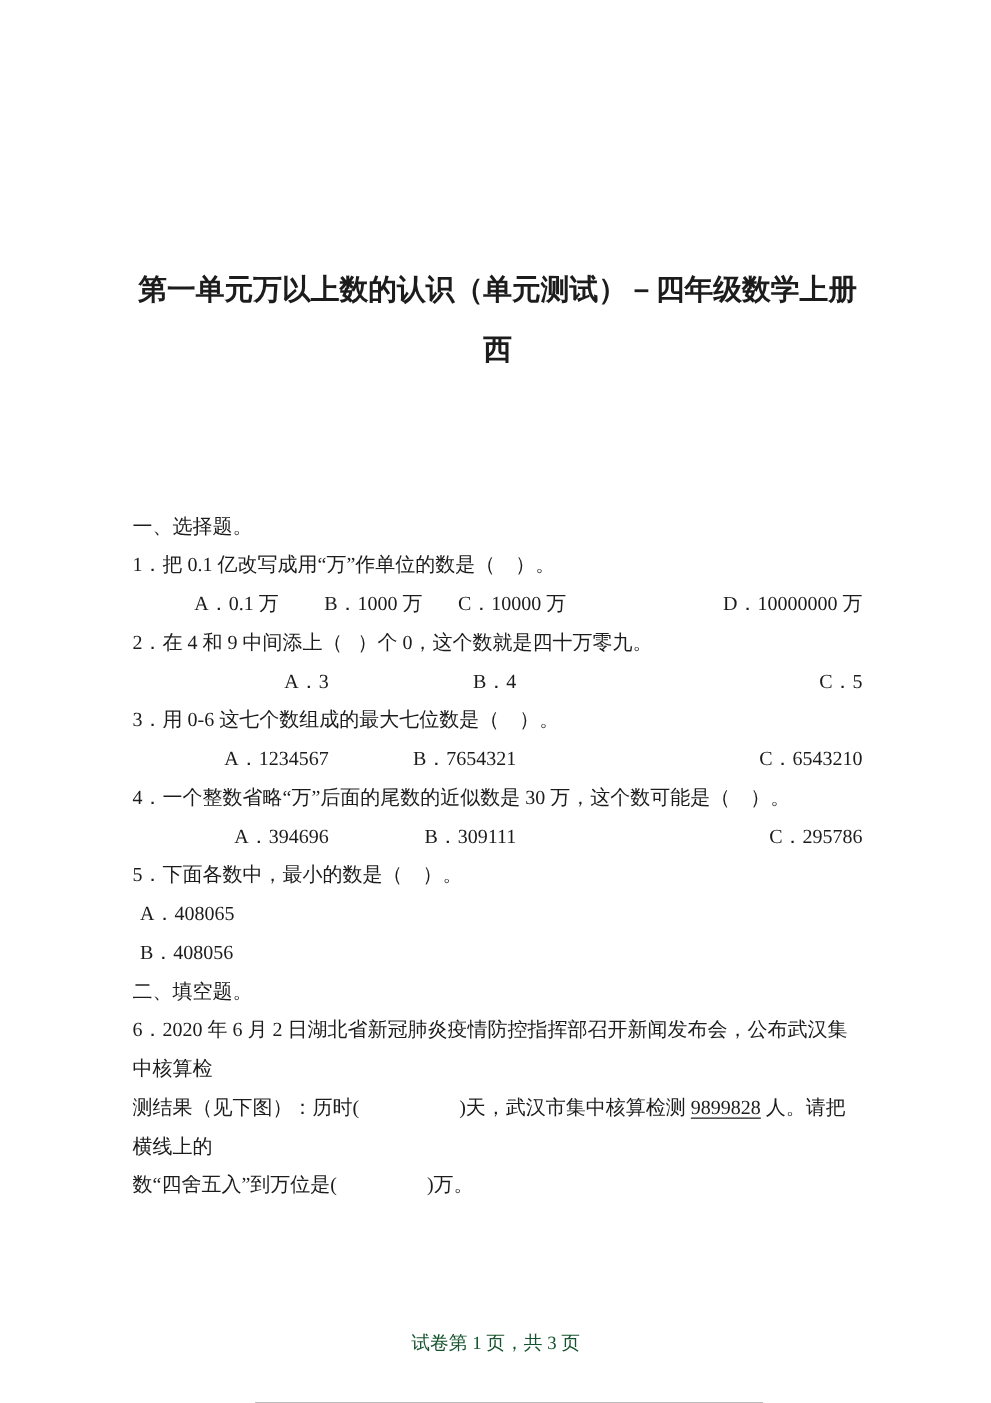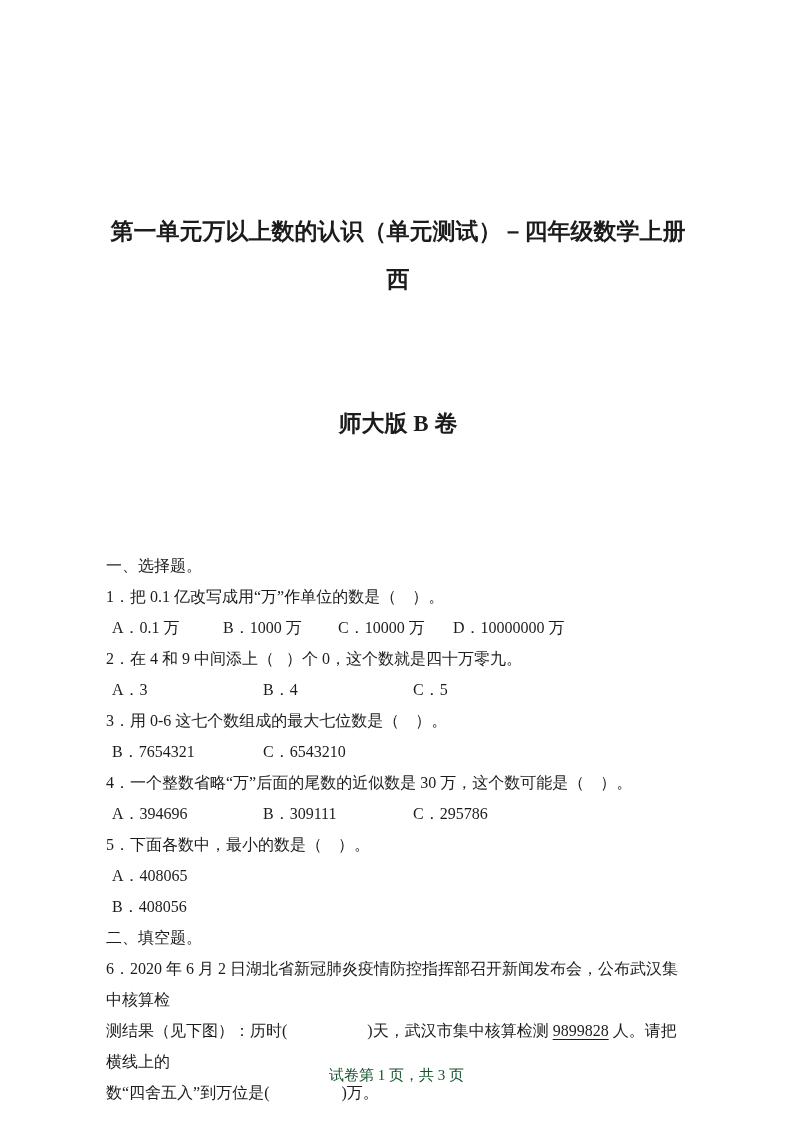--- a/index.html
+++ b/index.html
@@ -29,40 +29,39 @@
   .body-lines { margin-top:6px; }
   .line {
     line-height:31px;
     min-height:31px;
     white-space:pre-wrap;
   }
   .section-heading { font-weight:normal; }
   .opts { display:grid; padding-left:6px; }
   .opts4 { grid-template-columns:111px 115px 115px 1fr; }
   .opts3 { grid-template-columns:151px 150px 1fr; }
-  .opts .opt { white-space:pre-wrap; }
+  .opts .opt { white-space:pre-wrap;text-align:right; }
   .u { text-decoration:underline; text-underline-offset:3px; }
   .page-footer {
     position:absolute;
     left:0; top:1064px; width:100%;
     text-align:center;
     color:#14532d;
     font-size:15px;
     line-height:22px;
   }
 </style>
 </head>
 <body>
 
 <div class="page">
   <div class="content">
 
     <div class="doc-title">
       <div>第一单元万以上数的认识（单元测试）－四年级数学上册西</div>
-      <div>师大版 B 卷</div>
     </div>
 
     <div class="body-lines">
 
       <div class="line section-heading">一、选择题。</div>
 
       <div class="line">1．把 0.1 亿改写成用“万”作单位的数是（    ）。</div>
       <div class="line opts opts4">
         <span class="opt">A．0.1 万</span>
         <span class="opt">B．1000 万</span>
@@ -72,20 +71,21 @@
 
       <div class="line">2．在 4 和 9 中间添上（   ）个 0，这个数就是四十万零九。</div>
       <div class="line opts opts3">
         <span class="opt">A．3</span>
         <span class="opt">B．4</span>
         <span class="opt">C．5</span>
       </div>
 
       <div class="line">3．用 0-6 这七个数组成的最大七位数是（    ）。</div>
       <div class="line opts opts3">
+        <span class="opt">A．1234567</span>
         <span class="opt">B．7654321</span>
         <span class="opt">C．6543210</span>
       </div>
 
       <div class="line">4．一个整数省略“万”后面的尾数的近似数是 30 万，这个数可能是（    ）。</div>
       <div class="line opts opts3">
         <span class="opt">A．394696</span>
         <span class="opt">B．309111</span>
         <span class="opt">C．295786</span>
       </div>

